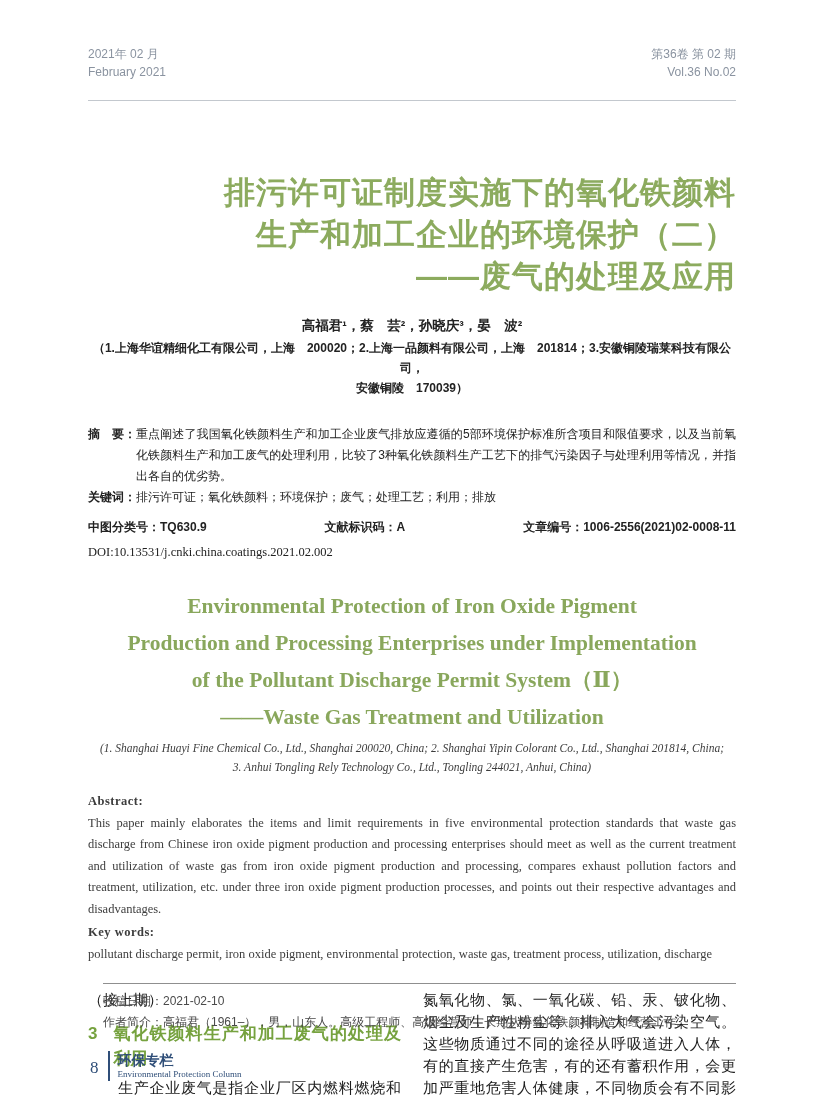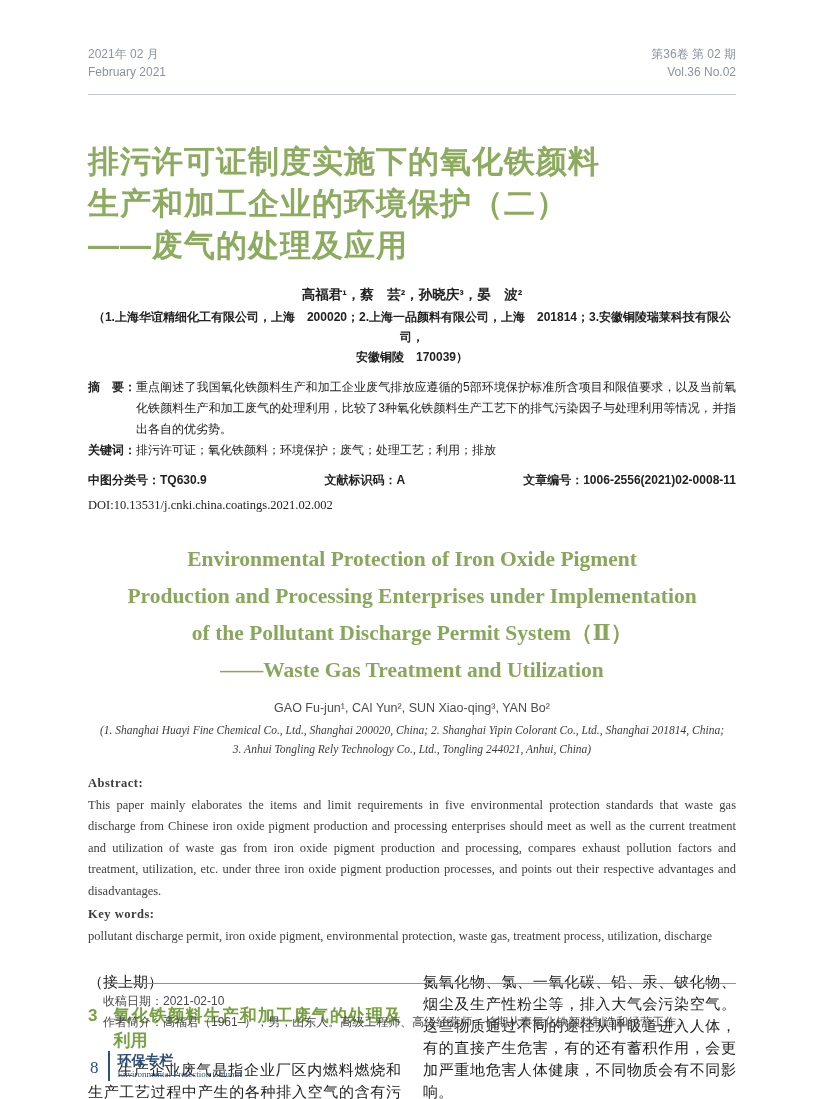--- a/index.html
+++ b/index.html
@@ -15,34 +15,34 @@
     color: #222;
   }
   .content { padding: 45px 80px 0 88px; }
 
   
   .jheader {
     display: flex;
     justify-content: space-between;
     align-items: flex-start;
     border-bottom: 1px solid #c3c8ce;
-    padding-bottom: 13px;
+    padding-bottom: 19px;
     color: #8a93a0;
     font-size: 12px;
     line-height: 18px;
   }
   .jheader .cell { white-space: nowrap; }
   .jheader .c-left  { text-align: left; }
   .jheader .c-mid   { text-align: center; }
   .jheader .c-right { text-align: right; margin-left: 42px; }
 
   
   .title-zh {
-    margin-top: 46px;
-    text-align: left;
+    margin-top: 71px;
+    text-align: right;
     color: #8cab5e;
     font-weight: bold;
     font-size: 31px;
     line-height: 42px;
     letter-spacing: 1px;
   }
 
   
   .authors-zh {
     margin-top: 18px;
@@ -53,21 +53,21 @@
   }
   .affil-zh {
     margin-top: 2px;
     text-align: center;
     font-size: 12px;
     line-height: 20px;
     font-weight: bold;
   }
 
   
-  .hang-row { display: flex; margin-top: 10px; font-size: 12px; line-height: 21px; }
+  .hang-row { display: flex; margin-top: 26px; font-size: 12px; line-height: 21px; }
   .hang-row .lbl { font-weight: bold; white-space: nowrap; }
   .hang-row .txt { flex: 1; text-align: justify; }
   .kw-row { margin-top: 0; }
 
   .meta-row {
     display: flex;
     justify-content: space-between;
     margin-top: 9px;
     font-size: 12px;
     line-height: 20px;
@@ -236,21 +236,20 @@
     </div>
     <div class="doi-row">DOI:10.13531/j.cnki.china.coatings.2021.02.002</div>
 
     <div class="title-en">
       <div>Environmental Protection of Iron Oxide Pigment</div>
       <div>Production and Processing Enterprises under Implementation</div>
       <div>of the Pollutant Discharge Permit System（Ⅱ）</div>
       <div>——Waste Gas Treatment and Utilization</div>
     </div>
 
-    <div class="authors-en">GAO Fu-jun¹, CAI Yun², SUN Xiao-qing³, YAN Bo²</div>
     <div class="affil-en">
       <div>(1. Shanghai Huayi Fine Chemical Co., Ltd., Shanghai 200020, China; 2. Shanghai Yipin Colorant Co., Ltd., Shanghai 201814, China;</div>
       <div>3. Anhui Tongling Rely Technology Co., Ltd., Tongling 244021, Anhui, China)</div>
     </div>
 
     <div class="abs-en">
       <span class="lbl">Abstract:</span>
       <span class="txt">This paper mainly elaborates the items and limit requirements in five environmental protection standards that waste gas discharge from Chinese iron oxide pigment production and processing enterprises should meet as well as the current treatment and utilization of waste gas from iron oxide pigment production and processing, compares exhaust pollution factors and treatment, utilization, etc. under three iron oxide pigment production processes, and points out their respective advantages and disadvantages.</span>
     </div>
     <div class="abs-en kwen-row">

